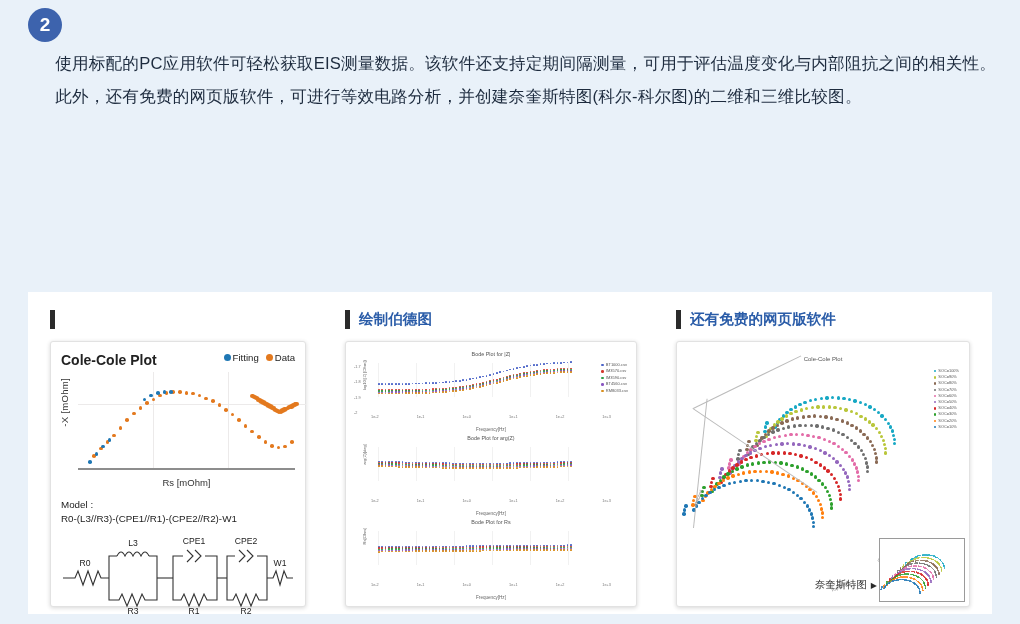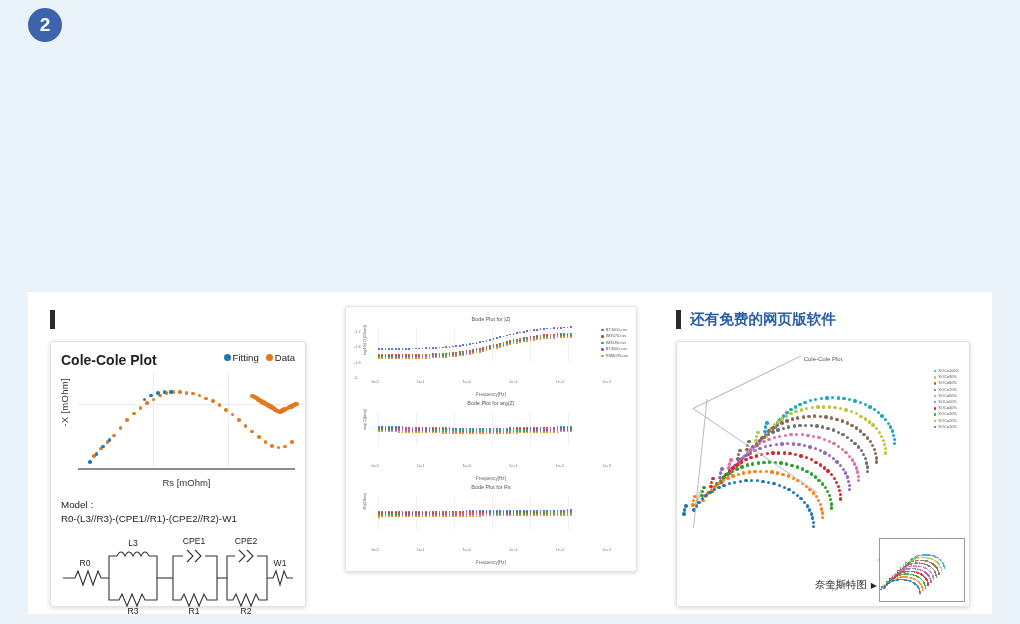--- a/index.html
+++ b/index.html
@@ -126,20 +126,22 @@
 </head>
 <body>
 
 <div class="page">
 
   <div class="heading">
     <div class="num-badge">2</div>
   </div>
 
   <div class="copy">
+    <p>使用标配的PC应用软件可轻松获取EIS测量数据。该软件还支持定期间隔测量，可用于评估温度变化与内部阻抗之间的相关性。</p>
+    <p>此外，还有免费的网页版软件，可进行等效电路分析，并创建奈奎斯特图(科尔-科尔图)的二维和三维比较图。</p>
   </div>
 
   <div class="panel">
     <div class="cards">
 
       <div class="card-col c1">
         <div class="card-head">
           <div class="head-bar"></div>
         </div>
         <div class="card-box">
@@ -273,20 +275,24 @@
                 <text x="185" y="14">CPE2</text>
                 <text x="185" y="84">R2</text>
                 <text x="219" y="36">W1</text>
               </g>
             </svg>
           </div>
         </div>
       </div>
 
       <div class="card-col c2">
+        <div class="card-head">
+          <div class="head-bar"></div>
+          <div class="head-text">绘制伯德图</div>
+        </div>
         <div class="card-box">
           <div class="bode-stack">
 
             <div class="bode-sub">
               <div class="bode-title">Bode Plot for |Z|</div>
               <div class="bode-ylab">log10(|Z| [Ohm])</div>
               <div class="bode-canvas" id="bode1">
                   <div class="gridline" style="left: 26px; top: 4px; width: 1px; height: 34px; background: rgb(241, 241, 241);"></div>
                   <div class="gridline" style="left: 64px; top: 4px; width: 1px; height: 34px; background: rgb(241, 241, 241);"></div>
                   <div class="gridline" style="left: 102px; top: 4px; width: 1px; height: 34px; background: rgb(241, 241, 241);"></div>

